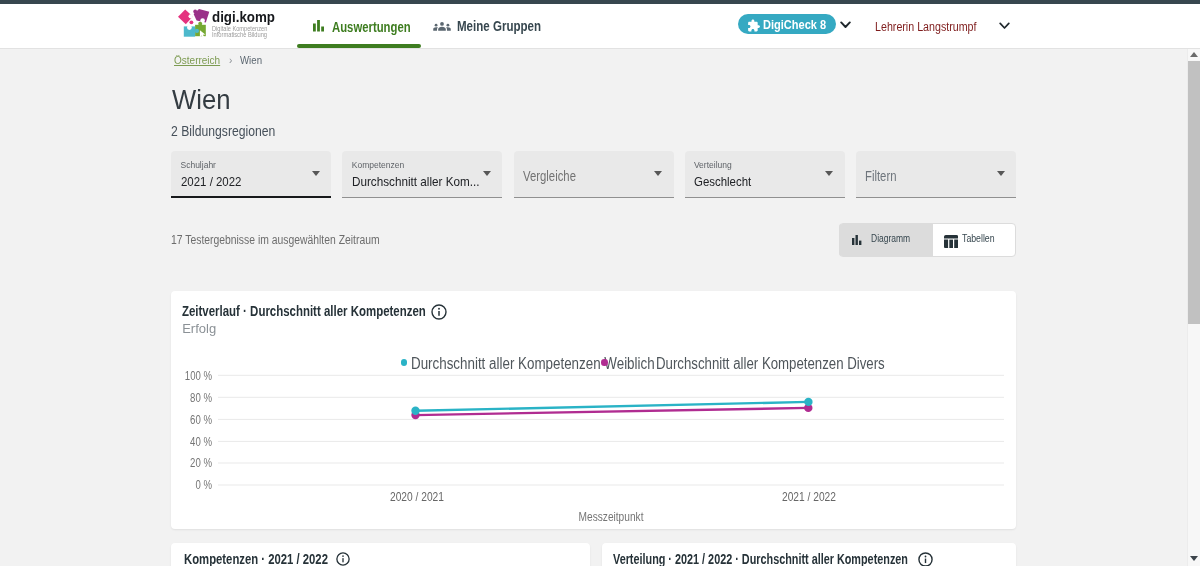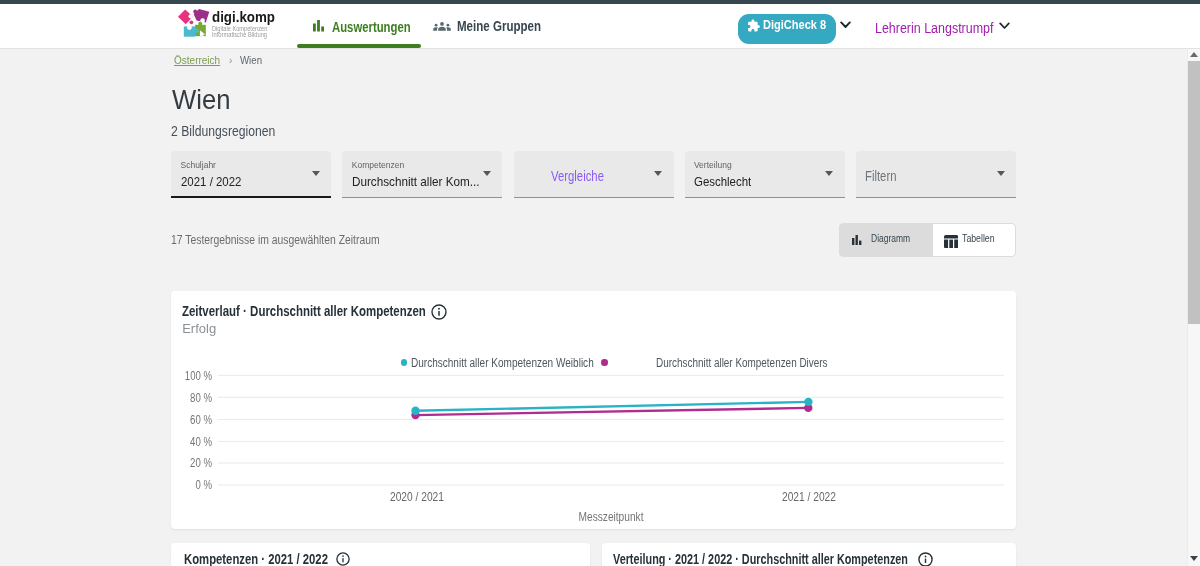--- a/index.html
+++ b/index.html
@@ -9,42 +9,42 @@
 .sx { display:inline-block; transform-origin:0 50%; white-space:nowrap; }
 .topbar { position:absolute; left:0; top:0; width:1200px; height:4px; background:#37474f; }
 .header { position:absolute; left:0; top:4px; width:1200px; height:45px; background:#ffffff; border-bottom:1px solid #e2e2e2; }
 .logo-ico { position:absolute; left:178px; top:8.5px; }
 .logo-text { position:absolute; left:211.5px; top:8.6px; font-size:14.5px; font-weight:bold; color:#16181c; }
 .logo-sub1 { position:absolute; left:211.5px; top:24.8px; font-size:6.5px; color:#9a9a9a; }
 .logo-sub2 { position:absolute; left:211.5px; top:30.8px; font-size:6.5px; color:#9a9a9a; }
 .nav-ausw { position:absolute; left:332px; top:17.7px; color:#3e7d20; font-size:15px; font-weight:bold; }
 .nav-underline { position:absolute; left:297px; top:44px; width:124px; height:3.5px; border-radius:2px; background:#3e7d20; }
 .nav-gruppen { position:absolute; left:457px; top:18.2px; color:#37474f; font-size:14.5px; font-weight:bold; }
-.pill { position:absolute; left:738px; top:14px; width:98px; height:30px; background:#35a9c2; border-radius:11px; }
+.pill { position:absolute; left:738px; top:14px; width:98px; height:20px; background:#35a9c2; border-radius:11px; }
 .pill-txt { position:absolute; left:25px; top:3.5px; color:#fff; font-size:12px; font-weight:bold; }
-.user { position:absolute; left:875px; top:20.2px; font-size:14px; color:#a21caf; }
+.user { position:absolute; left:875px; top:20.2px; font-size:12px; color:#7f1d1d; }
 .crumb { position:absolute; left:174px; top:53.6px; font-size:11.5px; color:#5b6670; }
 .crumb .lnk { color:#7d9b52; text-decoration:underline; }
 h1.wien { position:absolute; left:171.5px; top:85.3px; font-size:27px; font-weight:400; color:#343c42; }
 .subh { position:absolute; left:170.8px; top:123.4px; font-size:14px; color:#46505a; }
 .filter { position:absolute; top:151px; width:160px; height:47px; background:#e9e9e9; border-radius:4px 4px 0 0; }
 .arr { position:absolute; top:171px; width:0; height:0; border-left:4.5px solid transparent; border-right:4.5px solid transparent; border-top:5px solid #575757; }
 .fb1 { border-bottom:2.5px solid #17191b; }
 .fbn { border-bottom:1px solid #909090; }
 .results { position:absolute; left:171px; top:233.2px; font-size:12.5px; color:#6d6d6d; }
 .toggle { position:absolute; left:839px; top:223px; width:177px; height:34px; border:1px solid #dcdcdc; border-radius:4px; background:#fff; }
 .tg-left { position:absolute; left:839px; top:224px; width:94px; height:32px; background:#dcdcdc; border-radius:3px 0 0 3px; }
 .tg-lab { position:absolute; top:233.1px; font-size:10px; color:#37474f; }
 .card { position:absolute; background:#fff; border-radius:4px; box-shadow:0 1px 2px rgba(0,0,0,0.08); }
 .card-main { left:171px; top:291px; width:845px; height:238px; }
 .card-bl { left:171px; top:543px; width:419px; height:60px; }
 .card-br { left:602px; top:543px; width:414px; height:60px; }
 .ctitle { font-size:14.5px; font-weight:bold; color:#263238; position:absolute; }
 .erfolg { position:absolute; left:353px; top:320.8px; font-size:13px; color:#8b9196; }
-.leg-t { position:absolute; top:357.3px; font-size:12px; color:#4f565b; line-height:13px; }
+.leg-t { position:absolute; top:357.3px; font-size:16px; color:#4f565b; line-height:13px; }
 .dot { position:absolute; top:359.4px; width:6.5px; height:6.5px; border-radius:50%; }
 .iico { position:absolute; }
 .sbar { position:absolute; left:1187px; top:49px; width:13px; height:517px; background:#f7f7f7; border-left:1px solid #ececec; }
 .sthumb { position:absolute; left:1188px; top:61px; width:12px; height:263px; background:#c1c1c1; }
 </style>
 </head>
 <body>
 
 <div class="topbar"></div>
 <div class="header"></div>
@@ -114,21 +114,21 @@
 <div class="filter fbn" style="left:856px;"></div>
 
 <div class="lblx" style="position:absolute;left:180.5px;top:159.8px;font-size:8.5px;color:#5f6368;">Schuljahr</div>
 <div style="position:absolute;left:180.5px;top:174.4px;font-size:13px;color:#202226;"><span class="sx" style="transform:scaleX(0.88);">2021 / 2022</span></div>
 <div class="arr" style="left:311.5px;"></div>
 
 <div class="lblx" style="position:absolute;left:351.8px;top:159.8px;font-size:8.5px;color:#5f6368;">Kompetenzen</div>
 <div style="position:absolute;left:351.8px;top:174.4px;font-size:13px;color:#202226;"><span class="sx" style="transform:scaleX(0.90);">Durchschnitt aller Kom...</span></div>
 <div class="arr" style="left:482.8px;"></div>
 
-<div style="position:absolute;left:522.9px;top:167.6px;font-size:14px;color:#8b5cf6;margin-left:28px;"><span class="sx" style="transform:scaleX(0.81);">Vergleiche</span></div>
+<div style="position:absolute;left:522.9px;top:167.6px;font-size:14px;color:#737373;"><span class="sx" style="transform:scaleX(0.81);">Vergleiche</span></div>
 <div class="arr" style="left:654px;"></div>
 
 <div class="lblx" style="position:absolute;left:693.9px;top:159.8px;font-size:8.5px;color:#5f6368;">Verteilung</div>
 <div style="position:absolute;left:693.6px;top:174.4px;font-size:13px;color:#202226;"><span class="sx" style="transform:scaleX(0.88);">Geschlecht</span></div>
 <div class="arr" style="left:825.3px;"></div>
 
 <div style="position:absolute;left:864.5px;top:167.6px;font-size:14px;color:#6e757c;"><span class="sx" style="transform:scaleX(0.81);">Filtern</span></div>
 <div class="arr" style="left:996.5px;"></div>
 
 <div class="results"><span class="sx" style="transform:scaleX(0.83);">17 Testergebnisse im ausgewählten Zeitraum</span></div>

